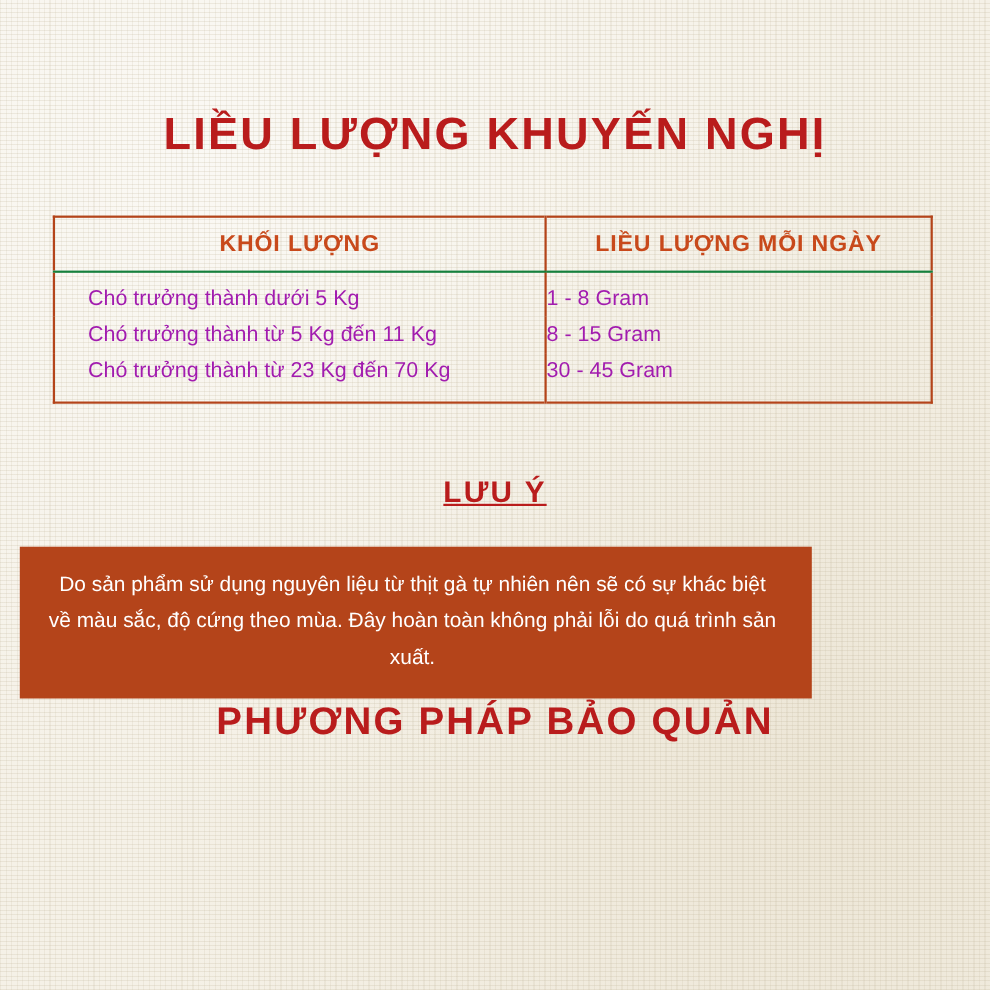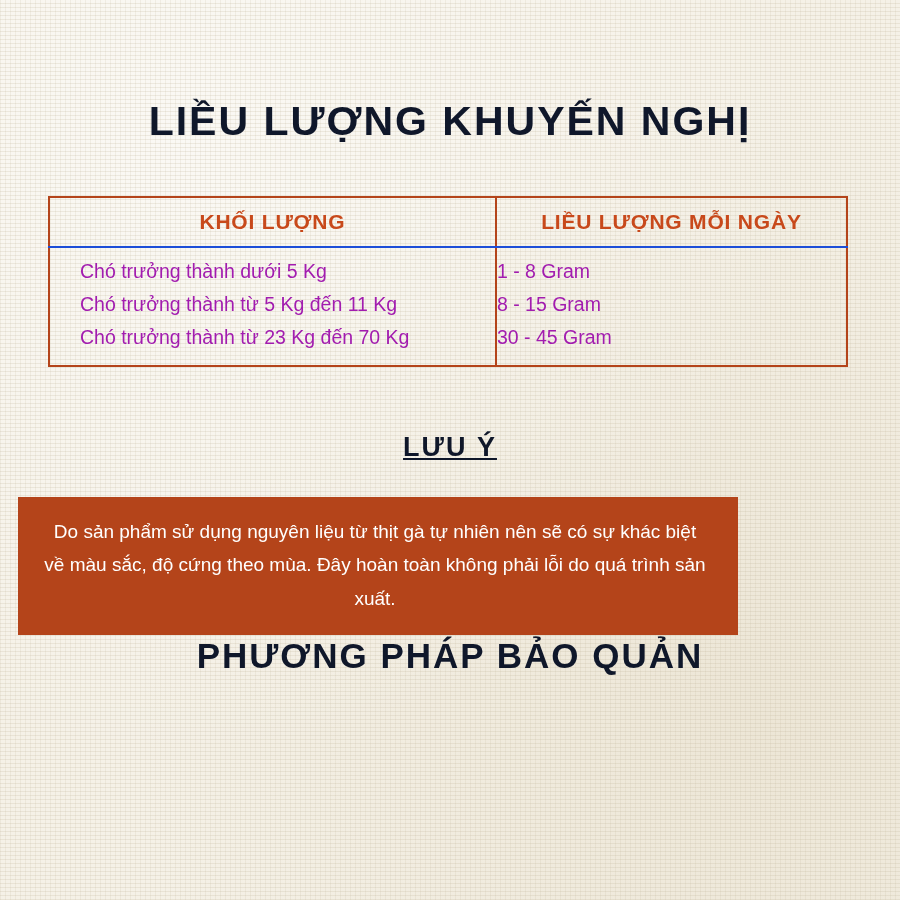--- a/index.html
+++ b/index.html
@@ -28,21 +28,21 @@
   }
   .content {
     position: relative;
     width: 900px;
     height: 900px;
     box-sizing: border-box;
   }
 
   .heading {
     text-align: center;
-    color: #0f172a;
+    color: #b91c1c;
     font-weight: bold;
     letter-spacing: 1.5px;
   }
   #main-title {
     font-size: 41px;
     padding-top: 98px;
     letter-spacing: 2px;
   }
 
   
@@ -54,21 +54,21 @@
     border: 2px solid #b4441a;
     border-collapse: collapse;
     background: transparent;
   }
   #dosage-table th {
     color: #c8491b;
     font-size: 21px;
     font-weight: bold;
     letter-spacing: 0.8px;
     padding: 12px 0 12px 0;
-    border-bottom: 2px solid #1d4ed8;
+    border-bottom: 2px solid #15803d;
   }
   #dosage-table th.col-left { border-right: 2px solid #b4441a; width: 56%; }
   #dosage-table td {
     color: #a21caf;
     font-size: 19.5px;
     padding: 5px 0 5px 0;
   }
   #dosage-table td.col-left {
     border-right: 2px solid #b4441a;
     padding-left: 30px;

